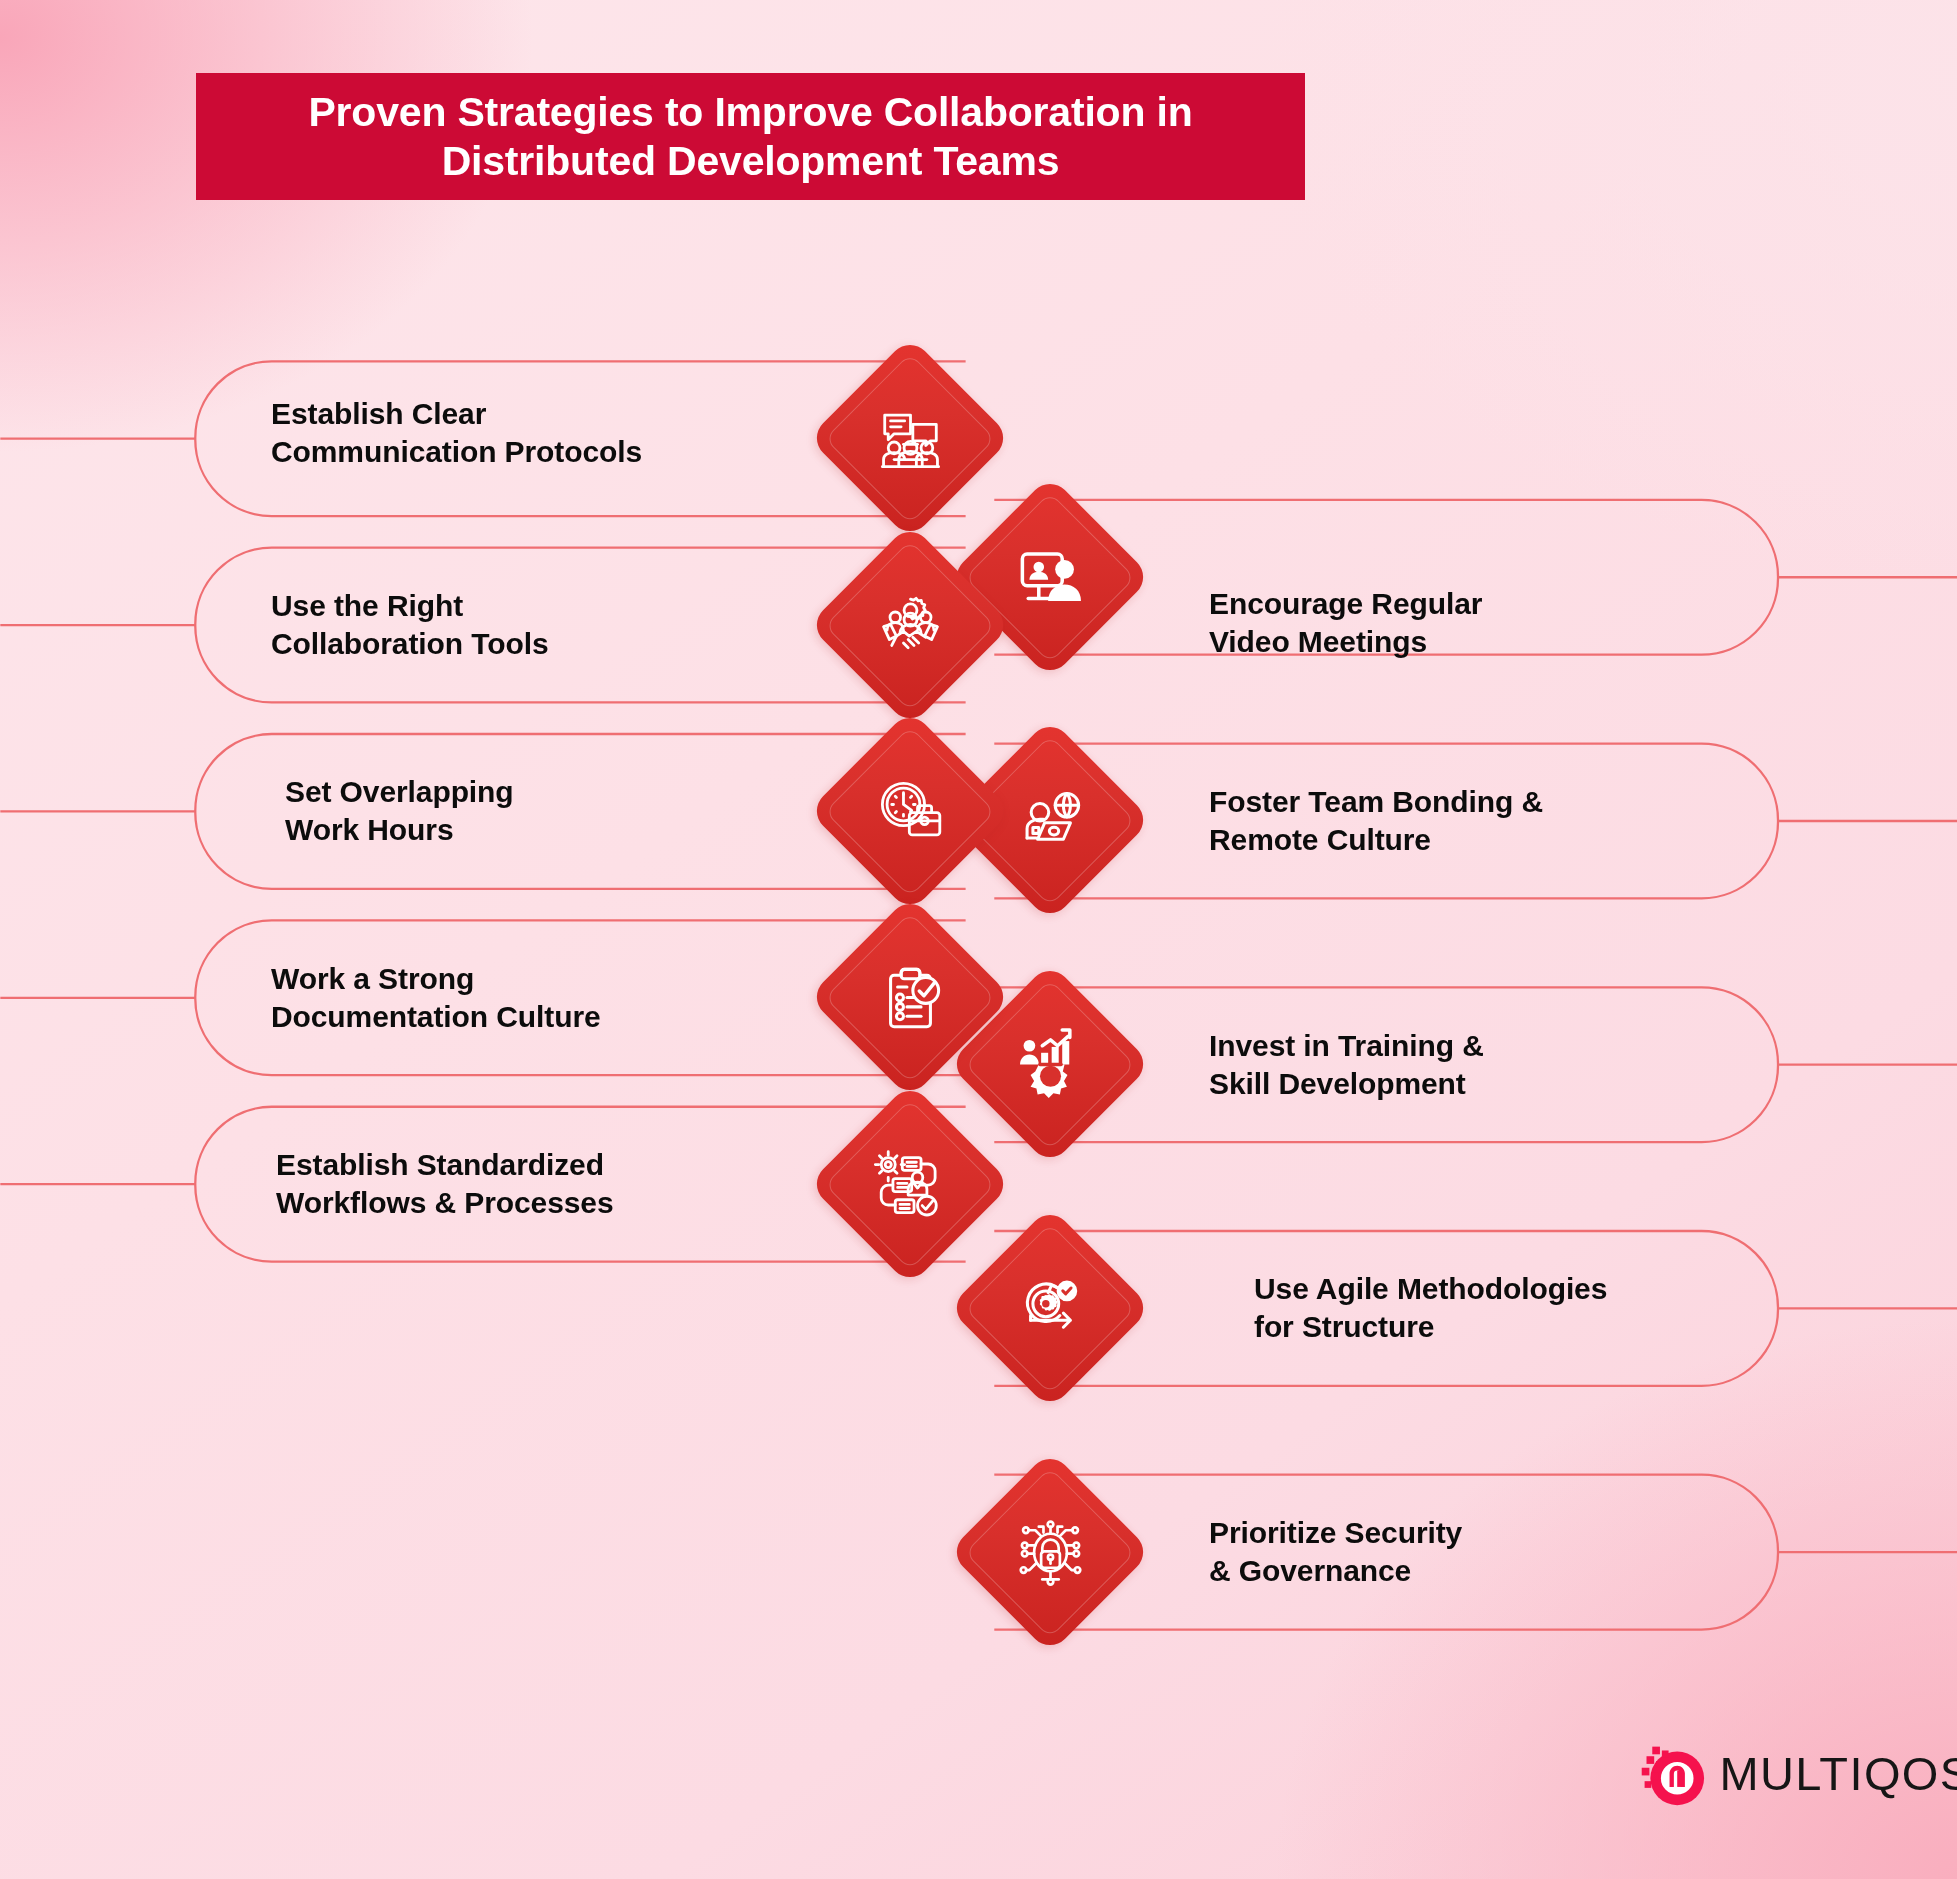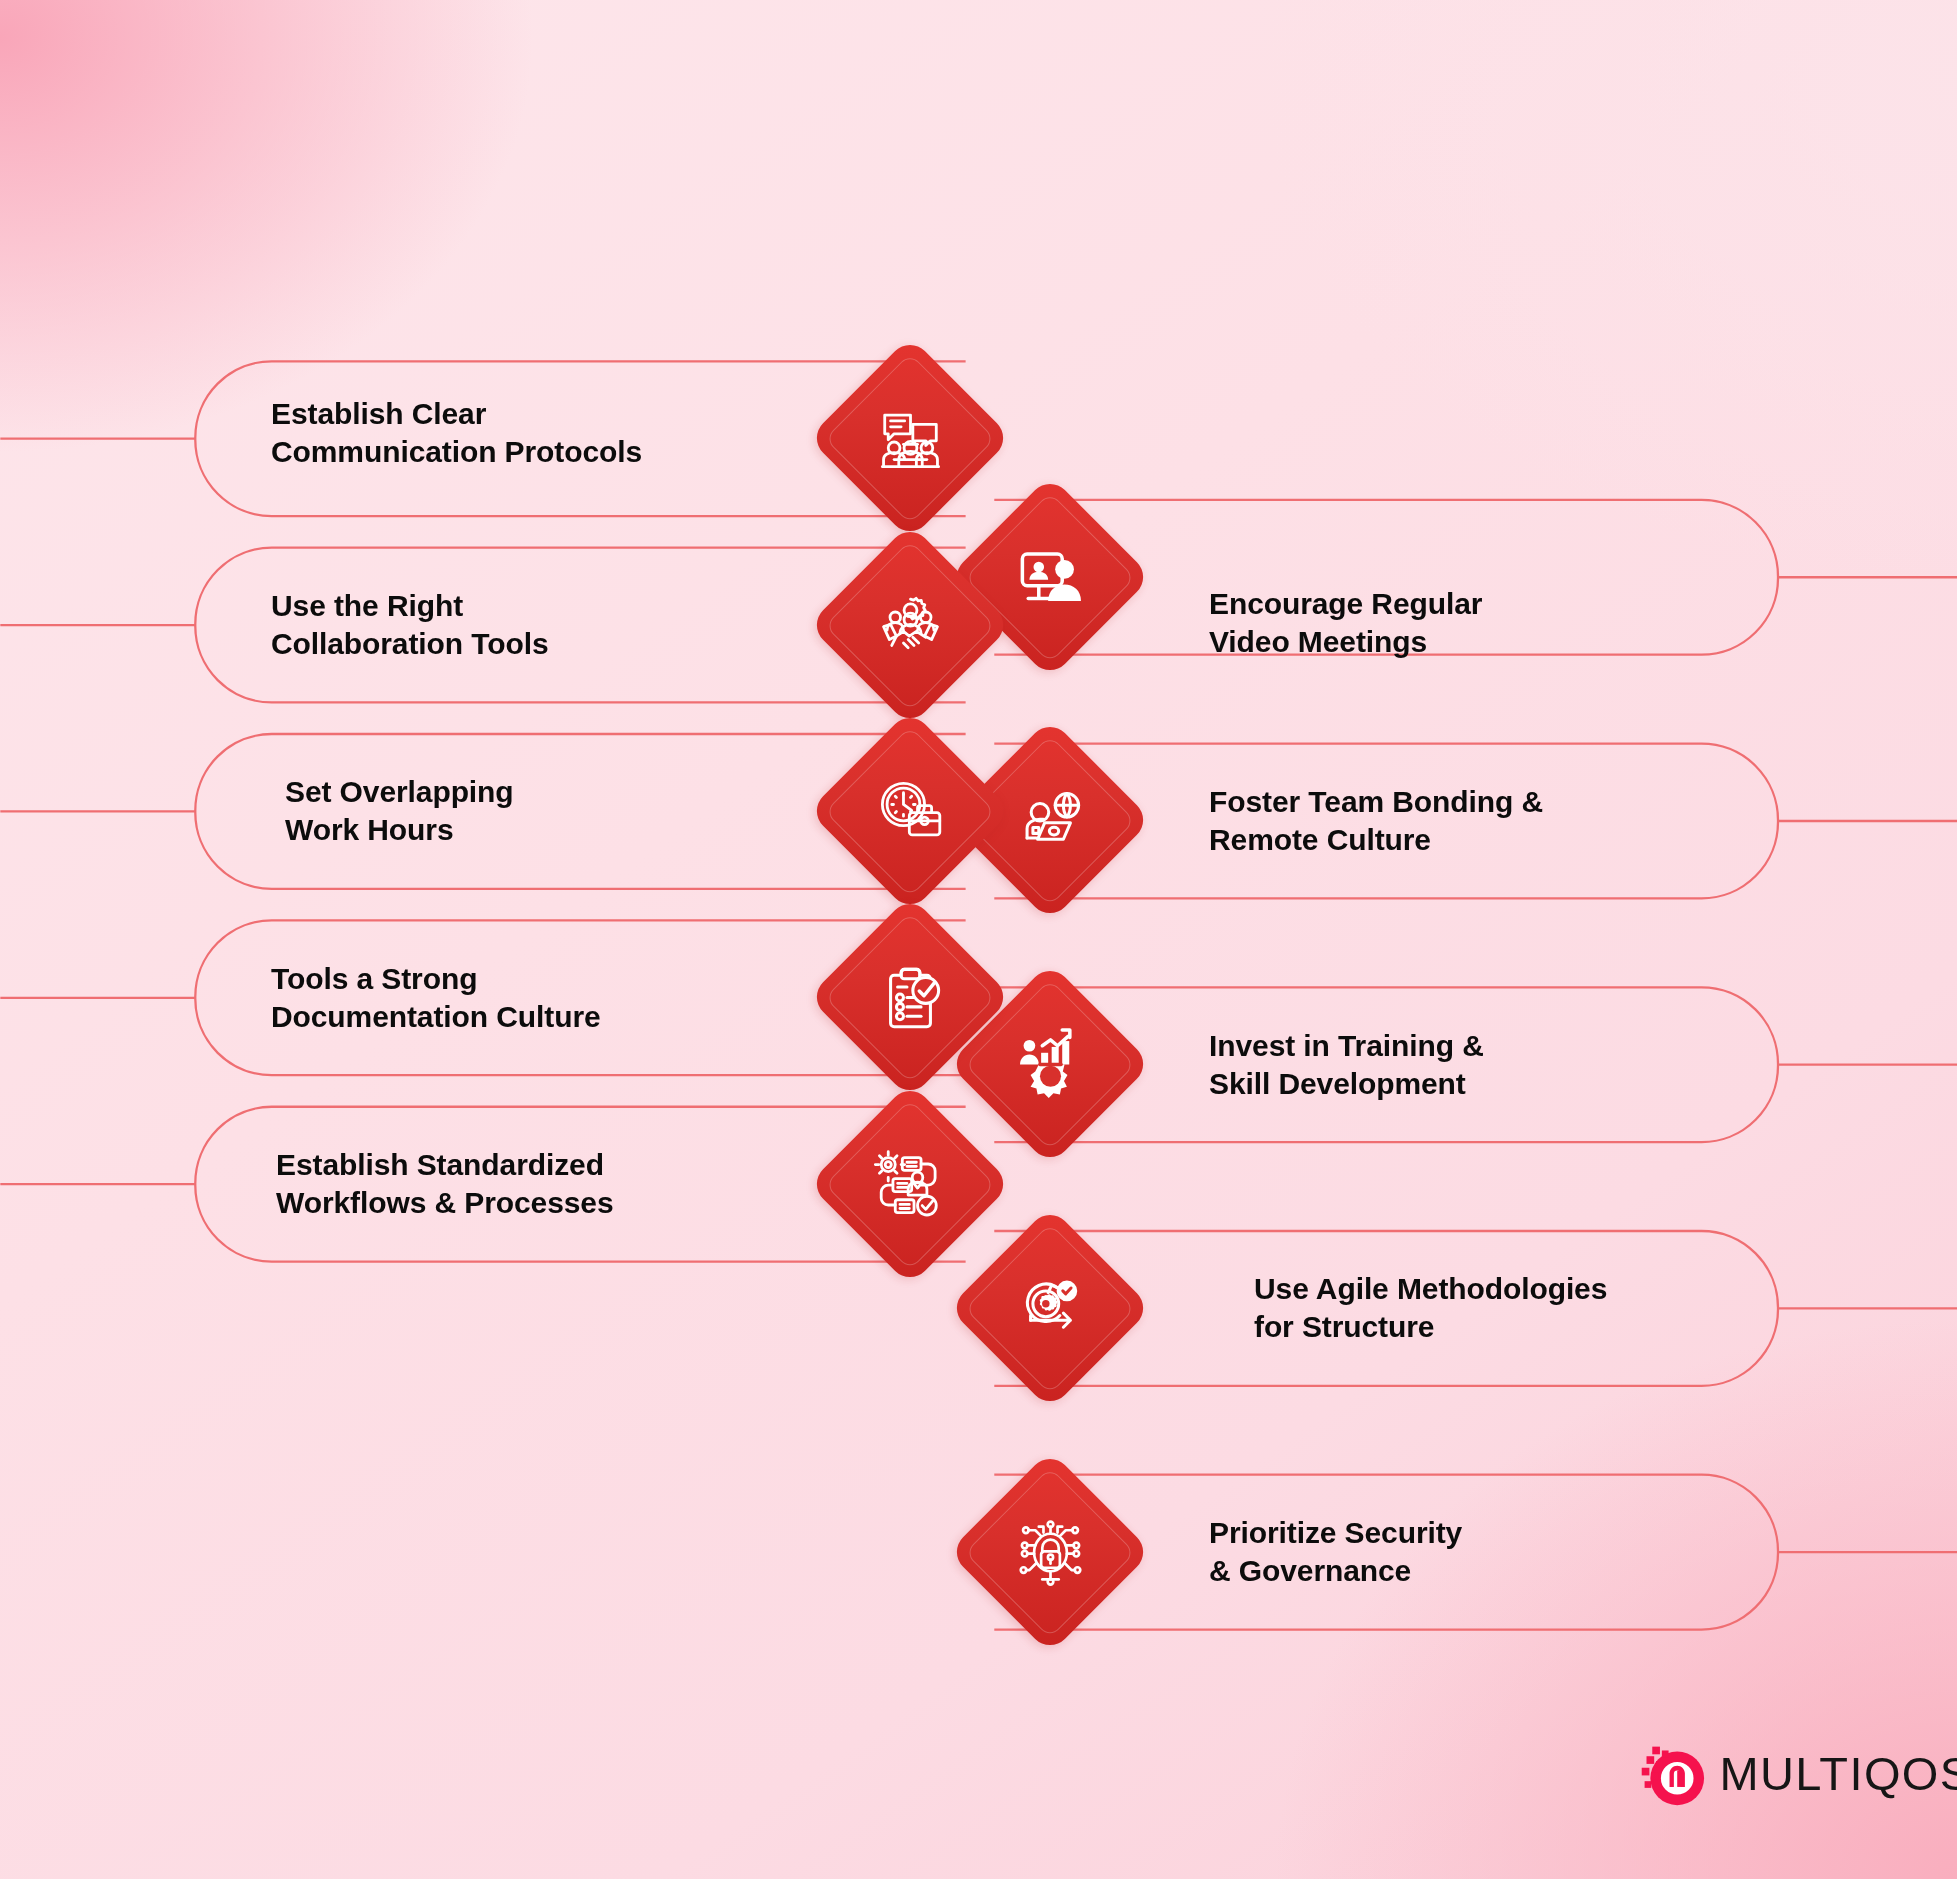--- a/index.html
+++ b/index.html
@@ -170,20 +170,23 @@
       <path d="M1860 1114 L2048 1114"></path>
 
       <path d="M1040 1288 L1780 1288 A80 80 0 0 1 1860 1368 L1860 1370 A80 80 0 0 1 1780 1450 L1040 1450"></path>
       <path d="M1860 1369 L2048 1369"></path>
 
       <path d="M1040 1543 L1780 1543 A80 80 0 0 1 1860 1623 L1860 1625 A80 80 0 0 1 1780 1705 L1040 1705"></path>
       <path d="M1860 1624 L2048 1624"></path>
     </g>
   </svg>
 
+  <div id="title-banner">
+    <div class="title-text">Proven Strategies to Improve Collaboration in Distributed Development Teams</div>
+  </div>
 
   <div class="item">
     <div class="item-label left" style="left:271px; top:395px; width:574px;">Establish Clear
 Communication Protocols</div>
     <div class="diamond" style="left:838px; top:366px;">
       <div class="diamond-inner">
         <svg viewBox="0 0 64 64" fill="none" stroke="#fff" stroke-width="2.4" stroke-linecap="round" stroke-linejoin="round">
           <path d="M10 12h22v16H18l-5 5v-5h-3z"></path>
           <path d="M15 17h12M15 22h9"></path>
           <path d="M34 20h20v14h-5l-4 4v-4h-11z"></path>
@@ -297,21 +300,21 @@
           <path d="M42 2.5h6.5V9" stroke-width="3"></path>
           <path d="M32 32h22l-1.5 6 4 3-3 5 2.5 5-5 1.5-1 5-5.5-1-4 4-4-4-5.5 1-1-5-5-1.5L28 46l-3-5 4-3z" fill="#fff" stroke="none" transform="translate(-10,0)"></path>
           <circle cx="32" cy="42" r="9" fill="#d8302c" stroke="none"></circle>
           <path d="M23 32h18" stroke="#d8302c" stroke-width="3"></path>
         </svg>
       </div>
     </div>
   </div>
 
   <div class="item">
-    <div class="item-label left" style="left:271px; top:960px; width:574px;">Tools a Strong
+    <div class="item-label left" style="left:271px; top:960px; width:574px;">Work a Strong
 Documentation Culture</div>
     <div class="diamond" style="left:838px; top:925px;">
       <div class="diamond-inner">
         <svg viewBox="0 0 64 64" fill="none" stroke="#fff" stroke-width="2.6" stroke-linecap="round" stroke-linejoin="round">
           <path d="M18 13h6v-2a3 3 0 0 1 3-3h10a3 3 0 0 1 3 3v2h6a3 3 0 0 1 3 3v38a3 3 0 0 1-3 3H18a3 3 0 0 1-3-3V16a3 3 0 0 1 3-3z"></path>
           <rect x="24" y="8" width="16" height="8" rx="2.6"></rect>
           <path d="M21 23h8"></path>
           <circle cx="23" cy="32" r="3"></circle>
             <path d="M29 32h12"></path>
           <circle cx="23" cy="40" r="3"></circle>

